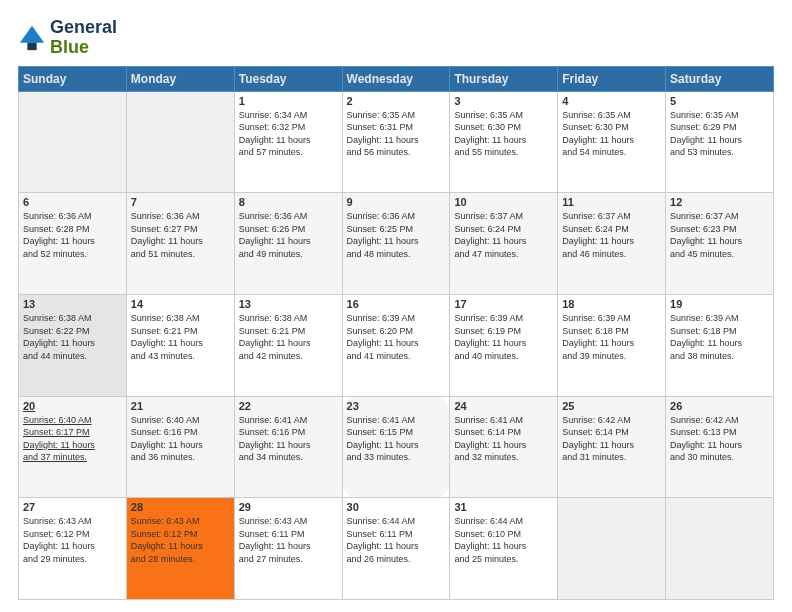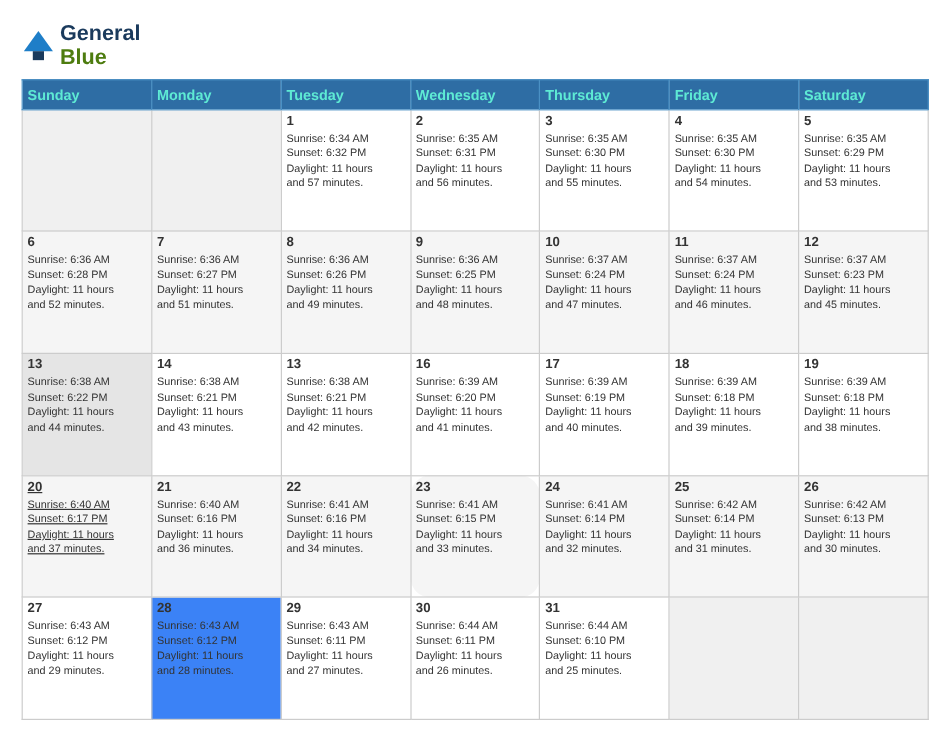--- a/index.html
+++ b/index.html
@@ -57,21 +57,21 @@
     }
     .calendar {
       flex: 1;
       border: 1px solid #ccc;
       border-collapse: collapse;
       width: 100%;
       table-layout: fixed;
     }
     .calendar th {
       background-color: #2e6da4;
-      color: #5eead4;
+      color: #e5e5e5;
       font-size: 12px;
       font-weight: bold;
       padding: 5px 4px;
       text-align: left;
       border: 1px solid #4a90c4;
     }
     .calendar td {
       border: 1px solid #ccc;
       vertical-align: top;
       padding: 3px 4px;
@@ -330,21 +330,21 @@
           </td>
         </tr>
         <tr>
           <td style="background: rgb(255, 255, 255);">
             <span class="day-number">27</span>
             <div class="day-info" style="white-space: pre-line;">Sunrise: 6:43 AM
 Sunset: 6:12 PM
 Daylight: 11 hours
 and 29 minutes.</div>
           </td>
-          <td style="background: #3b82f6;">
+          <td style="background: #f97316;">
             <span class="day-number">28</span>
             <div class="day-info" style="white-space: pre-line;">Sunrise: 6:43 AM
 Sunset: 6:12 PM
 Daylight: 11 hours
 and 28 minutes.</div>
           </td>
           <td style="background: rgb(255, 255, 255); margin-left: 40px;">
             <span class="day-number">29</span>
             <div class="day-info" style="white-space: pre-line;">Sunrise: 6:43 AM
 Sunset: 6:11 PM

